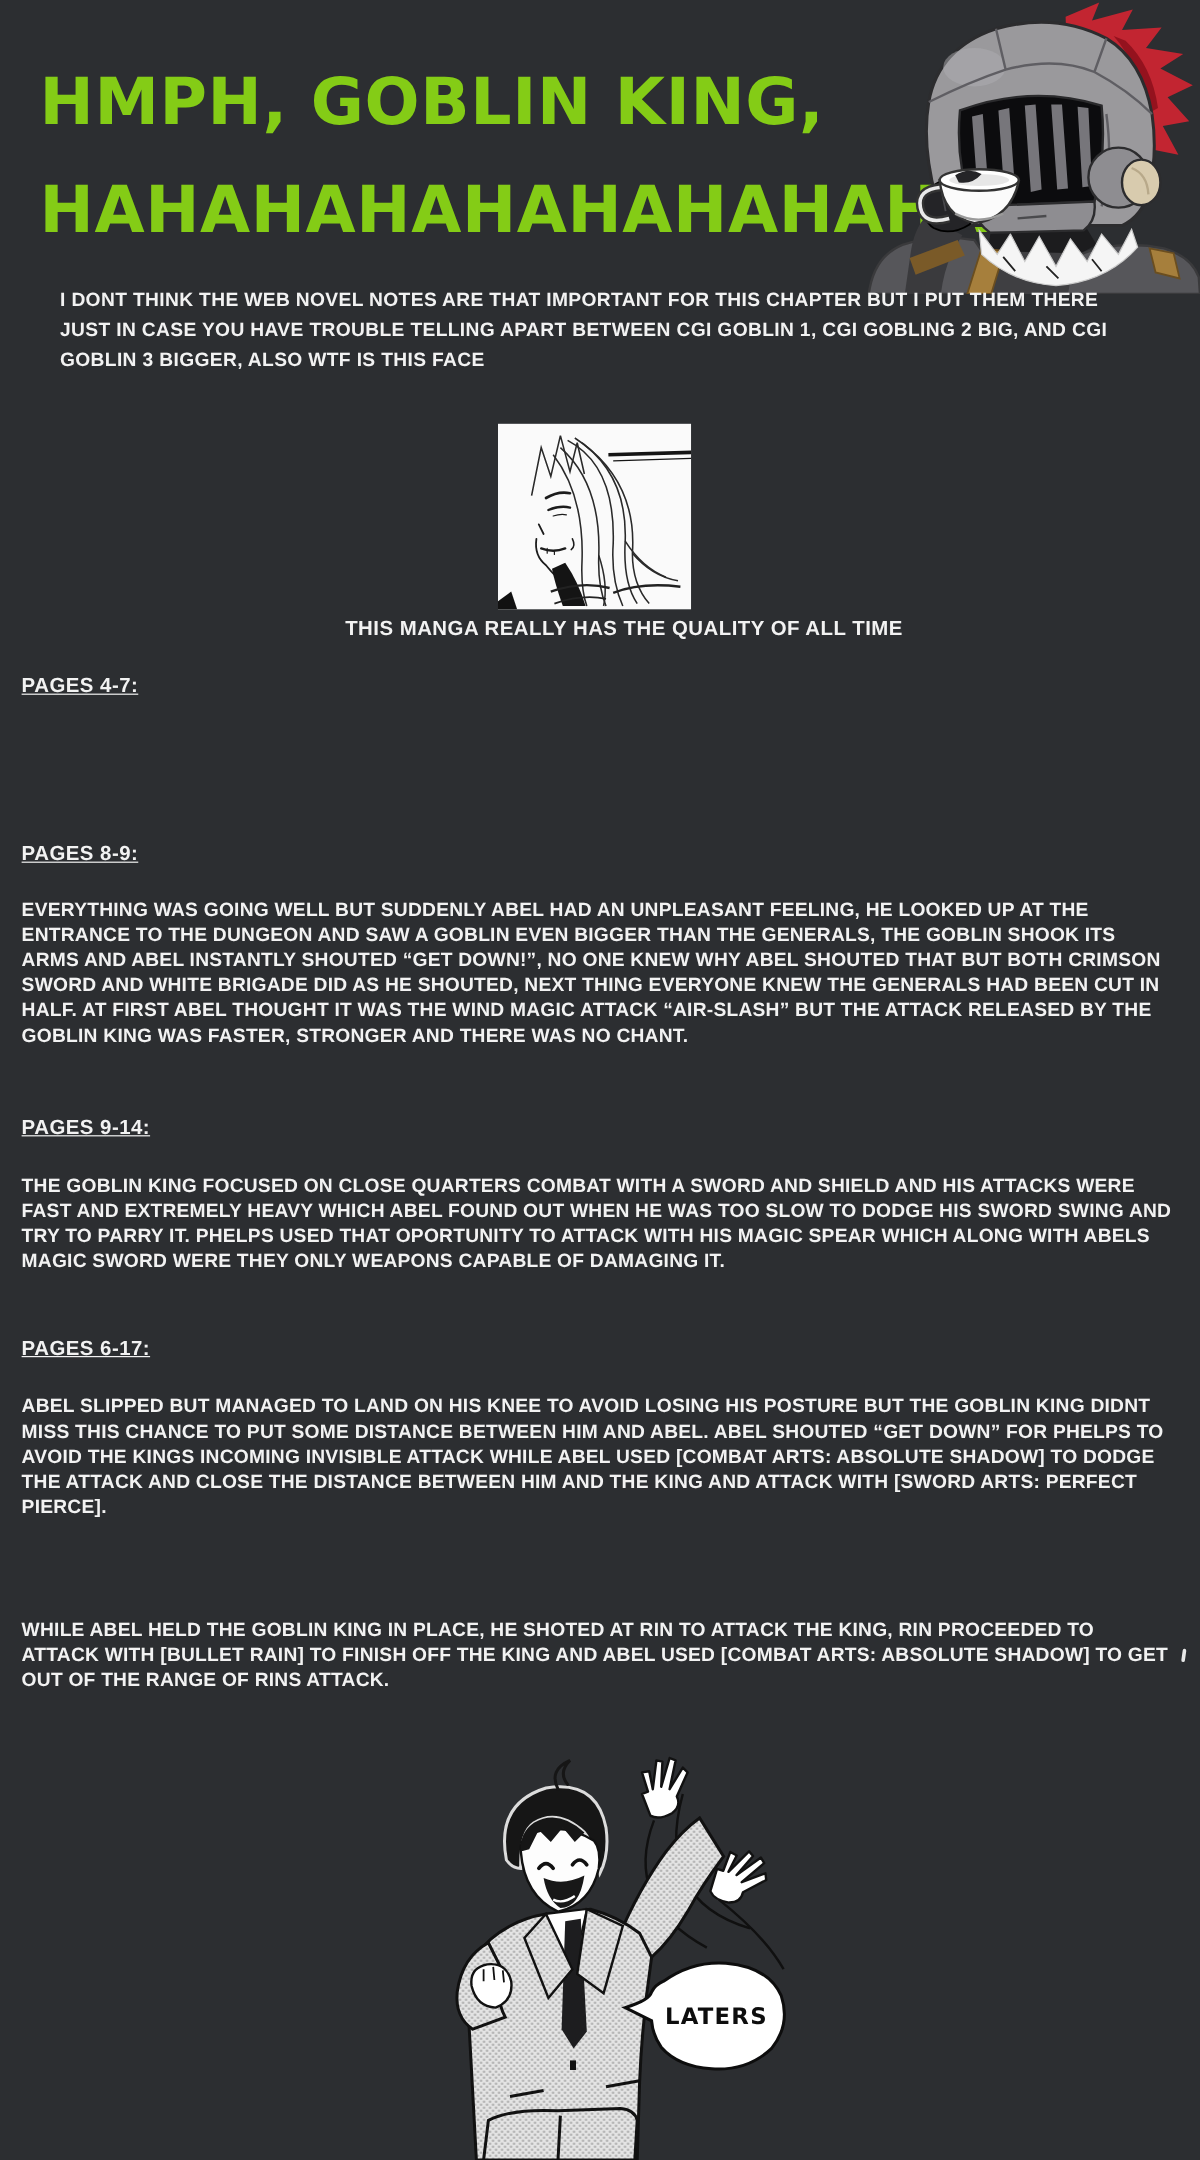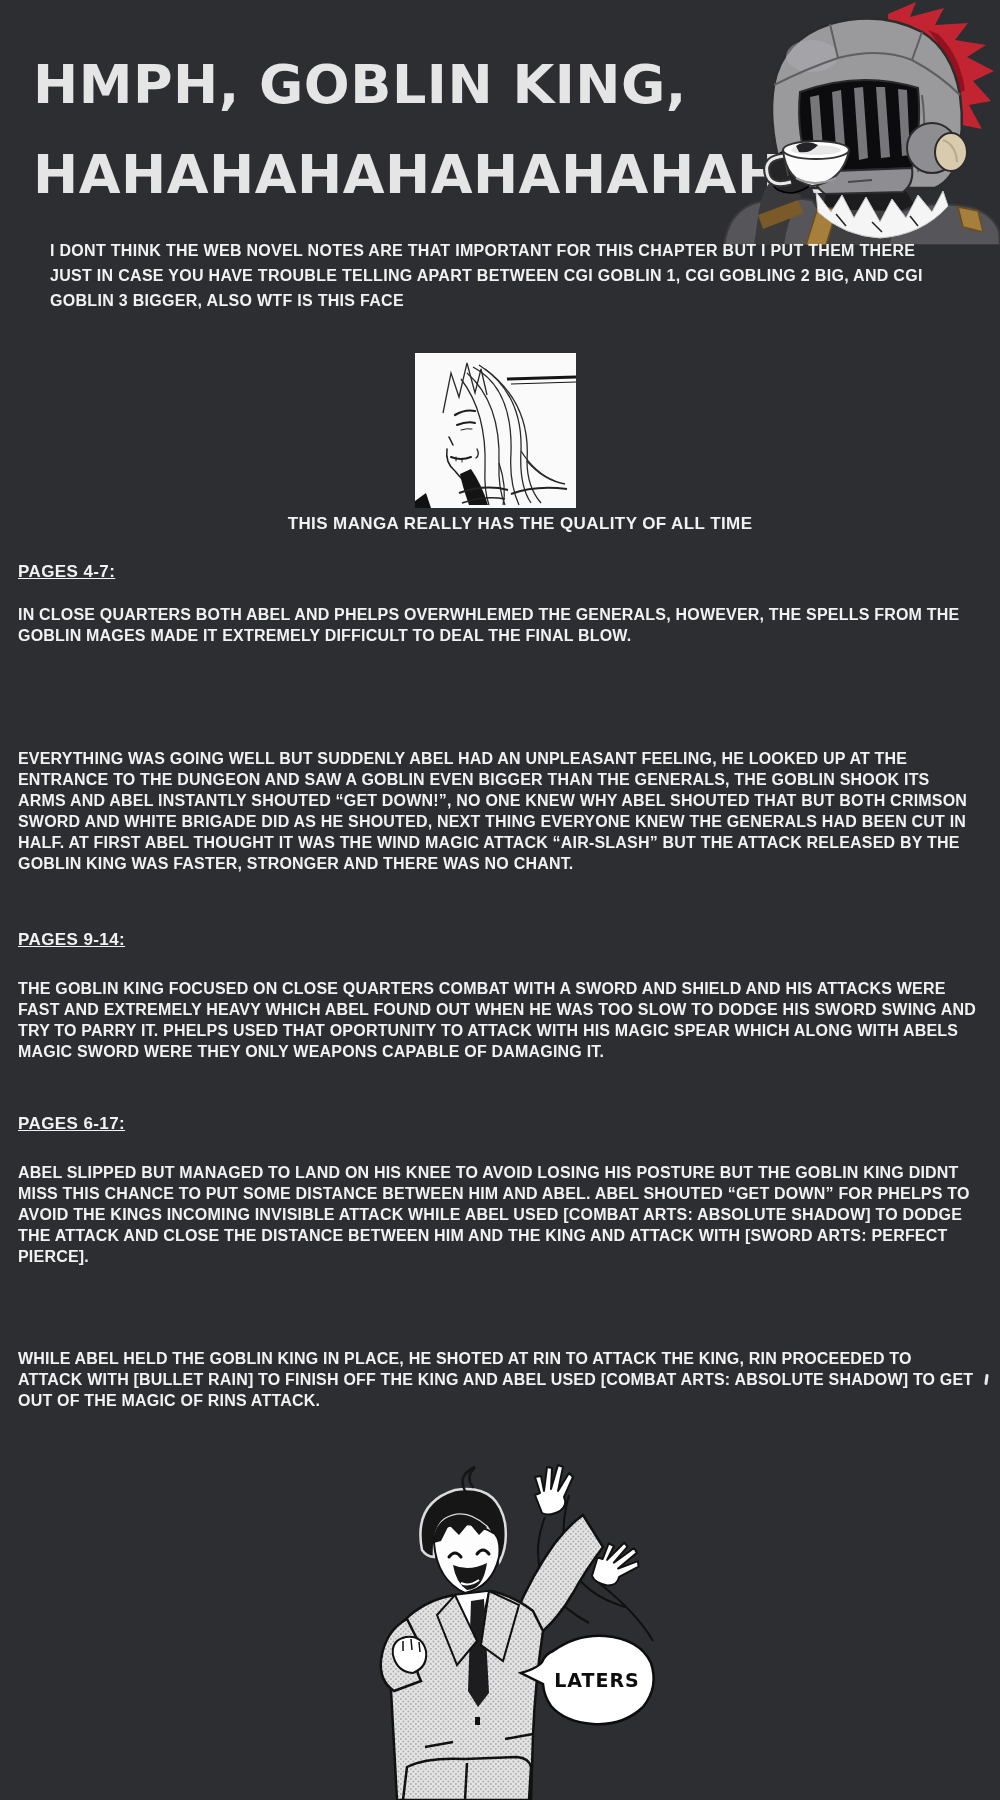--- a/index.html
+++ b/index.html
@@ -4,21 +4,21 @@
 <style>
   html,body{margin:0;padding:0;background:#1d1e20;}
   #page{
     position:relative;width:1000px;height:1800px;overflow:hidden;
     background:#2c2e31;color:#f2f2f2;
     font-family:"Liberation Sans",sans-serif;font-weight:700;
   }
   .abs{position:absolute;}
   #title{
     left:33px;top:40px;width:720px;
-    font-size:54px;line-height:90px;letter-spacing:.5px;color:#e5e5e5;
+    font-size:54px;line-height:90px;letter-spacing:.5px;color:#84cc16;
     font-family:"DejaVu Sans",sans-serif;font-weight:700;
   }
   #intro{
     left:50px;top:238px;width:900px;text-align:left;
     font-size:16px;line-height:25px;letter-spacing:.3px;
   }
   #caption{
     left:0;top:514px;width:1000px;text-align:center;
     font-size:17px;letter-spacing:.4px;padding-left:20px;
   }
@@ -139,31 +139,31 @@
       <path d="M44,140 Q70,131 93,137" stroke-width="2"></path>
       <path d="M47,150 Q70,142 90,146" stroke-width="1.5"></path>
       <path d="M96,141 Q120,132 152,136" stroke-width="2"></path>
     </g>
     <path fill="#111111" d="M0,148 L11,140 L16,155 L0,155 Z"></path>
   </svg>
 
   <div id="caption" class="abs">THIS MANGA REALLY HAS THE QUALITY OF ALL TIME</div>
 
   <div id="h0" class="abs sec-heading">PAGES 4-7:</div>
-  <div id="b0" class="abs sec-body">IN CLOSE QUARTERS BOTH ABEL AND PHELPS OVERWHLEMED THE GENERALS, HOWEVER, THE SPELLS FROM THE GOBLIN MAGES MADE IT EXTREMELY DIFFICULT TO DEAL THE FINAL BLOW.</div>
-
+
+  <div id="h1" class="abs sec-heading">PAGES 8-9:</div>
   <div id="b1" class="abs sec-body">EVERYTHING WAS GOING WELL BUT SUDDENLY ABEL HAD AN UNPLEASANT FEELING, HE LOOKED UP AT THE ENTRANCE TO THE DUNGEON AND SAW A GOBLIN EVEN BIGGER THAN THE GENERALS, THE GOBLIN SHOOK ITS ARMS AND ABEL INSTANTLY SHOUTED “GET DOWN!”, NO ONE KNEW WHY ABEL SHOUTED THAT BUT BOTH CRIMSON SWORD AND WHITE BRIGADE DID AS HE SHOUTED, NEXT THING EVERYONE KNEW THE GENERALS HAD BEEN CUT IN HALF. AT FIRST ABEL THOUGHT IT WAS THE WIND MAGIC ATTACK “AIR-SLASH” BUT THE ATTACK RELEASED BY THE GOBLIN KING WAS FASTER, STRONGER AND THERE WAS NO CHANT.</div>
 
   <div id="h2" class="abs sec-heading">PAGES 9-14:</div>
   <div id="b2" class="abs sec-body">THE GOBLIN KING FOCUSED ON CLOSE QUARTERS COMBAT WITH A SWORD AND SHIELD AND HIS ATTACKS WERE FAST AND EXTREMELY HEAVY WHICH ABEL FOUND OUT WHEN HE WAS TOO SLOW TO DODGE HIS SWORD SWING AND TRY TO PARRY IT. PHELPS USED THAT OPORTUNITY TO ATTACK WITH HIS MAGIC SPEAR WHICH ALONG WITH ABELS MAGIC SWORD WERE THEY ONLY WEAPONS CAPABLE OF DAMAGING IT.</div>
 
   <div id="h3" class="abs sec-heading">PAGES 6-17:</div>
   <div id="b3" class="abs sec-body">ABEL SLIPPED BUT MANAGED TO LAND ON HIS KNEE TO AVOID LOSING HIS POSTURE BUT THE GOBLIN KING DIDNT MISS THIS CHANCE TO PUT SOME DISTANCE BETWEEN HIM AND ABEL. ABEL SHOUTED “GET DOWN” FOR PHELPS TO AVOID THE KINGS INCOMING INVISIBLE ATTACK WHILE ABEL USED  [COMBAT ARTS: ABSOLUTE SHADOW] TO DODGE THE ATTACK AND CLOSE THE DISTANCE BETWEEN HIM AND THE KING AND ATTACK WITH [SWORD ARTS: PERFECT PIERCE].</div>
 
-  <div id="b4" class="abs sec-body">WHILE ABEL HELD THE GOBLIN KING IN PLACE, HE SHOTED AT RIN TO ATTACK THE KING, RIN PROCEEDED TO ATTACK WITH [BULLET RAIN] TO FINISH OFF THE KING AND ABEL USED [COMBAT ARTS: ABSOLUTE SHADOW] TO GET OUT OF THE MAGIC OF RINS ATTACK.</div>
+  <div id="b4" class="abs sec-body">WHILE ABEL HELD THE GOBLIN KING IN PLACE, HE SHOTED AT RIN TO ATTACK THE KING, RIN PROCEEDED TO ATTACK WITH [BULLET RAIN] TO FINISH OFF THE KING AND ABEL USED [COMBAT ARTS: ABSOLUTE SHADOW] TO GET OUT OF THE RANGE OF RINS ATTACK.</div>
 
   <div id="edge-artifact" class="abs"></div>
 
   <svg id="footer-art" class="abs" viewBox="0 0 330 345">
     <defs>
       <pattern id="ht" width="5" height="5" patternUnits="userSpaceOnUse">
         <rect width="5" height="5" fill="#e4e4e4"></rect>
         <circle cx="1.4" cy="1.4" r="1" fill="#aeaeae"></circle>
         <circle cx="3.9" cy="3.9" r="1" fill="#aeaeae"></circle>
       </pattern>

